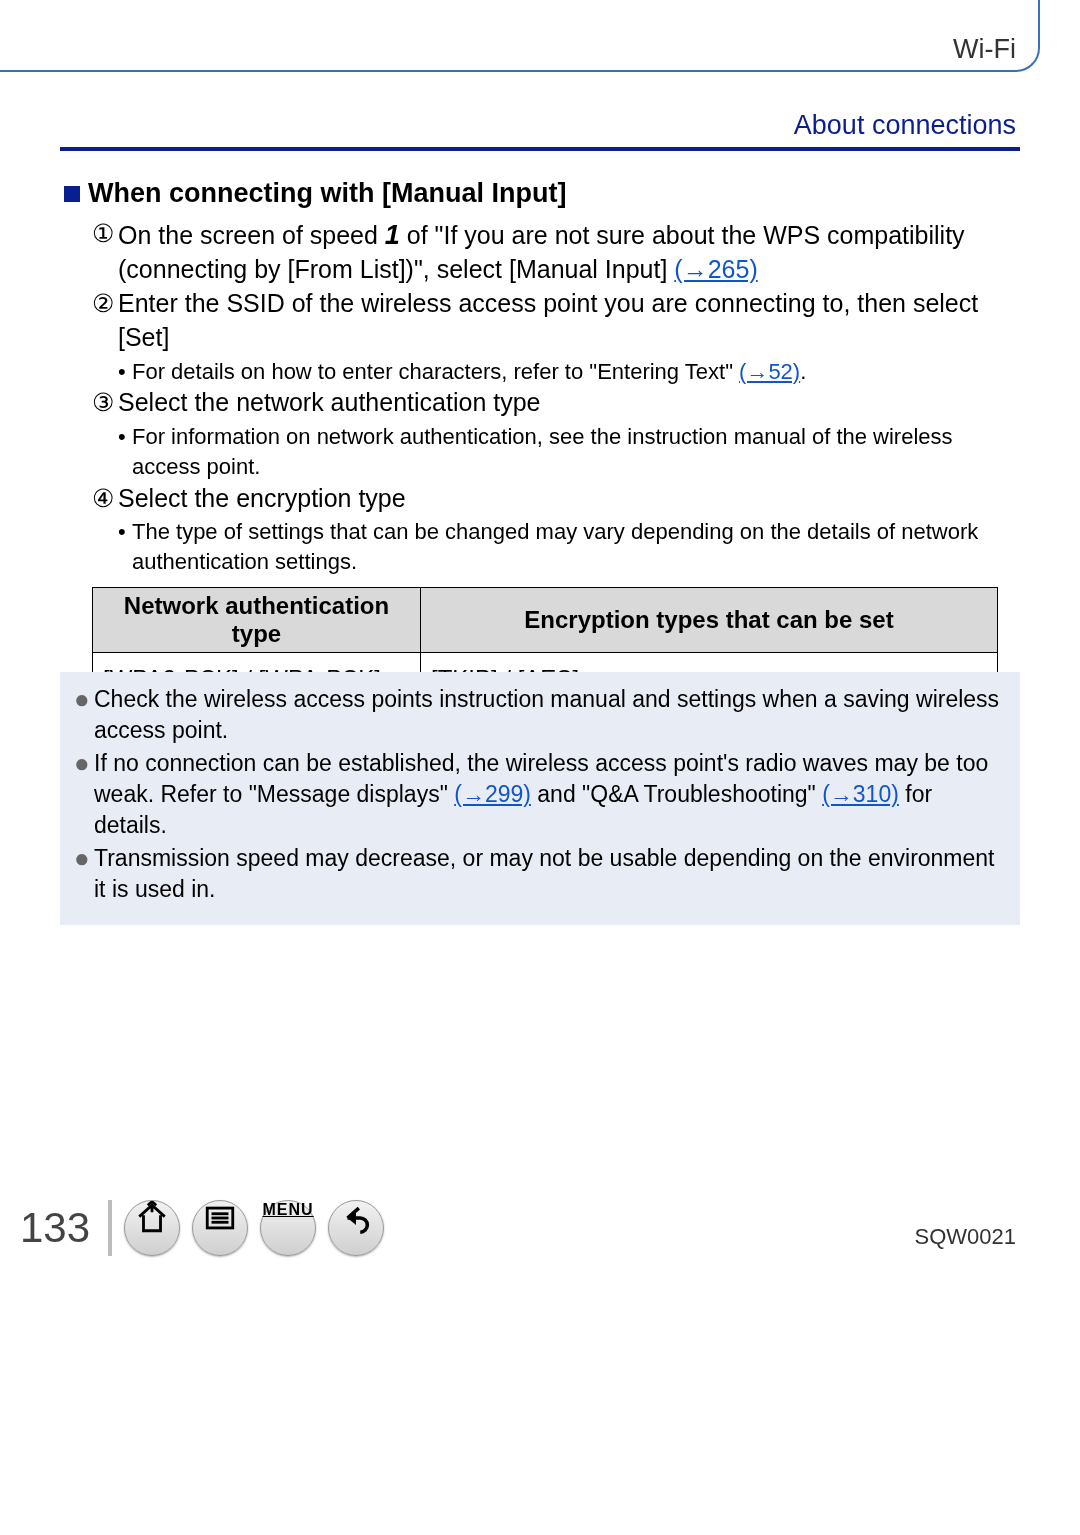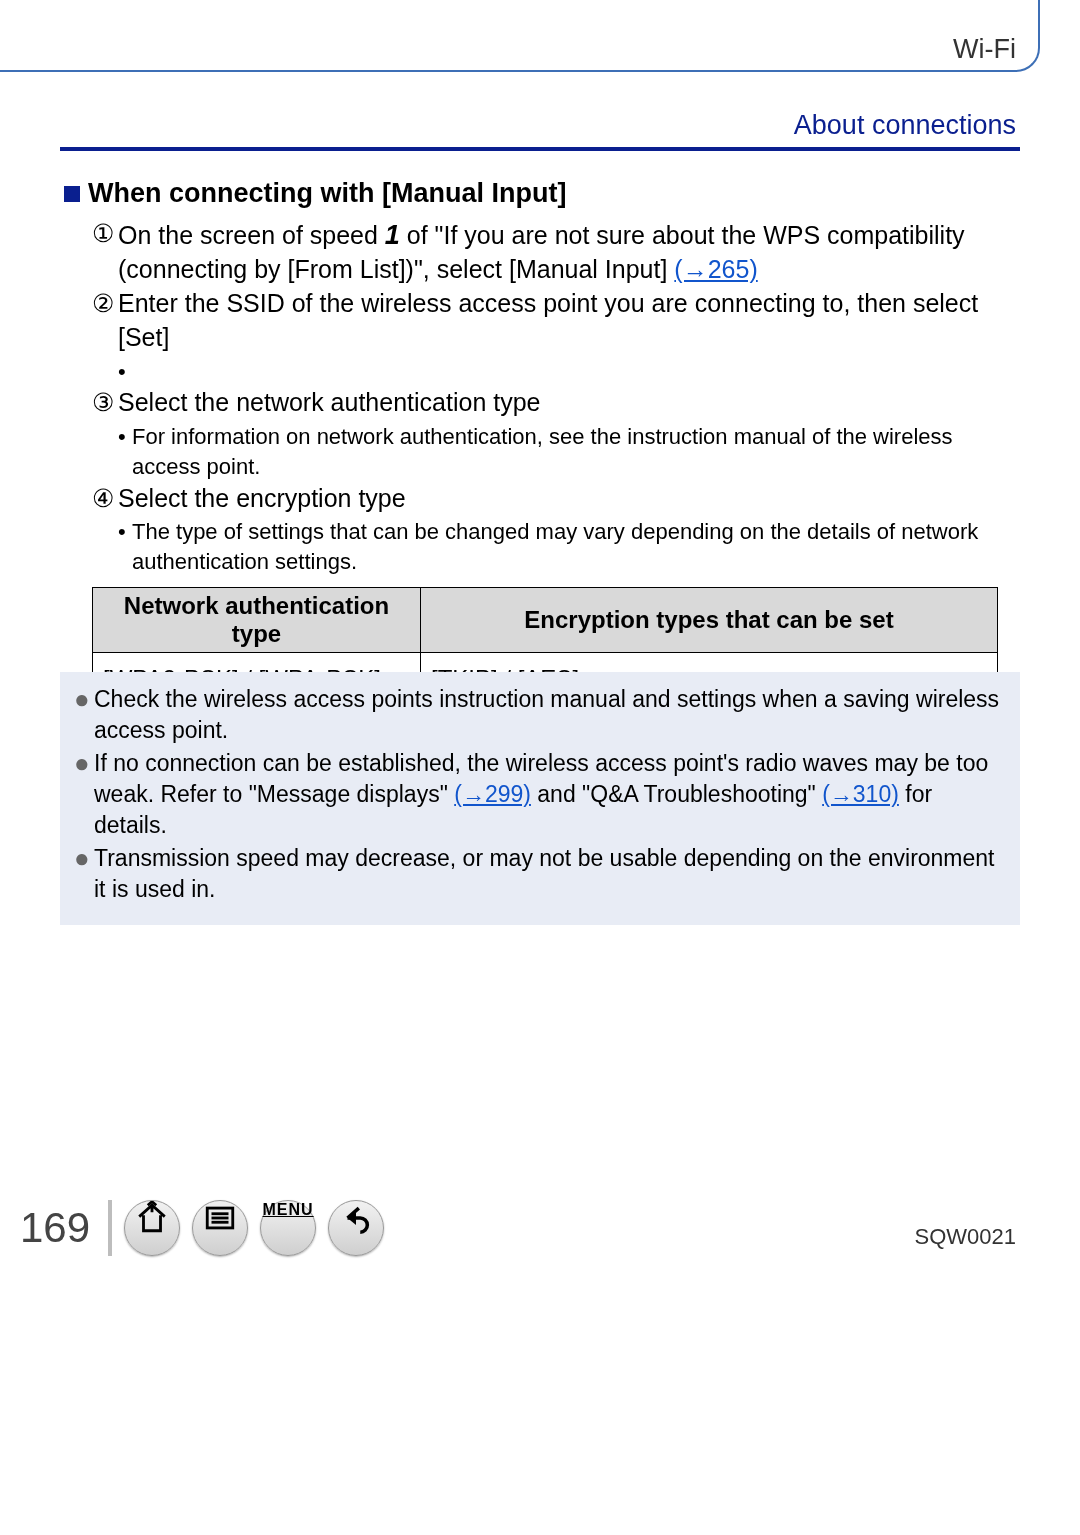--- a/index.html
+++ b/index.html
@@ -56,20 +56,23 @@
         <span>On the screen of speed </span><span class="inline-1">1</span><span> of "If you are not sure about the WPS compatibility (connecting by [From List])", select [Manual Input] </span><span class="link">(→265)</span>
       </div>
     </div>
 
     <div class="step">
       <div class="step-num">②</div>
       <div class="step-body">Enter the SSID of the wireless access point you are connecting to, then select [Set]</div>
     </div>
     <div class="sub">
       <div class="bullet">•</div>
+      <div>
+        <span>For details on how to enter characters, refer to "Entering Text" </span><span class="link">(→52)</span><span>.</span>
+      </div>
     </div>
 
     <div class="step">
       <div class="step-num">③</div>
       <div class="step-body">Select the network authentication type</div>
     </div>
     <div class="sub">
       <div class="bullet">•</div>
       <div>For information on network authentication, see the instruction manual of the wireless access point.</div>
     </div>
@@ -122,21 +125,21 @@
         <span>If no connection can be established, the wireless access point's radio waves may be too weak. Refer to "Message displays" </span><span class="link">(→299)</span><span> and "Q&amp;A Troubleshooting" </span><span class="link">(→310)</span><span> for details.</span>
       </div>
     </div>
     <div class="note-item">
       <div class="dot">●</div>
       <div>Transmission speed may decrease, or may not be usable depending on the environment it is used in.</div>
     </div>
   </div>
 
   <div class="footer">
-    <div class="page-num">169</div>
+    <div class="page-num">133</div>
     <div class="vline"></div>
     <div class="nav-btn">
       <svg viewBox="0 0 24 24">
           <path fill="none" stroke="#000" stroke-width="2" d="M3 11 L12 3 L21 11 M6 10 V21 H18 V10 M12 3 V8"></path>
           <path fill="none" stroke="#000" stroke-width="2" d="M9 3 L12 0.5 L15 3"></path>
         </svg>
     </div>
     <div class="nav-btn">
       <svg viewBox="0 0 24 24">
           <rect x="3" y="5" width="18" height="14" fill="none" stroke="#000" stroke-width="2"></rect>

